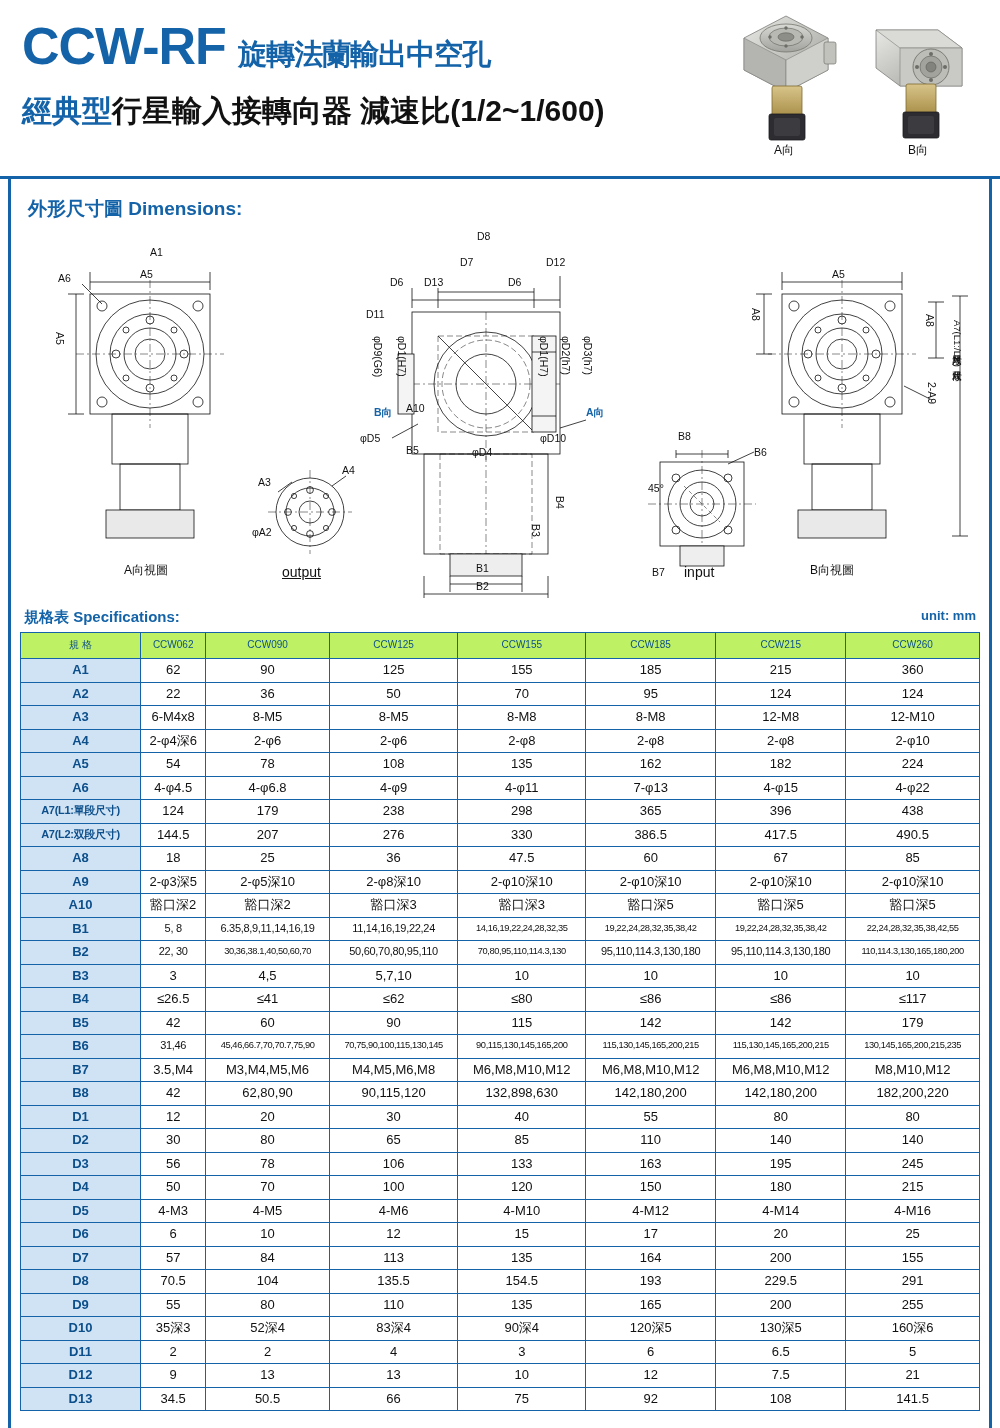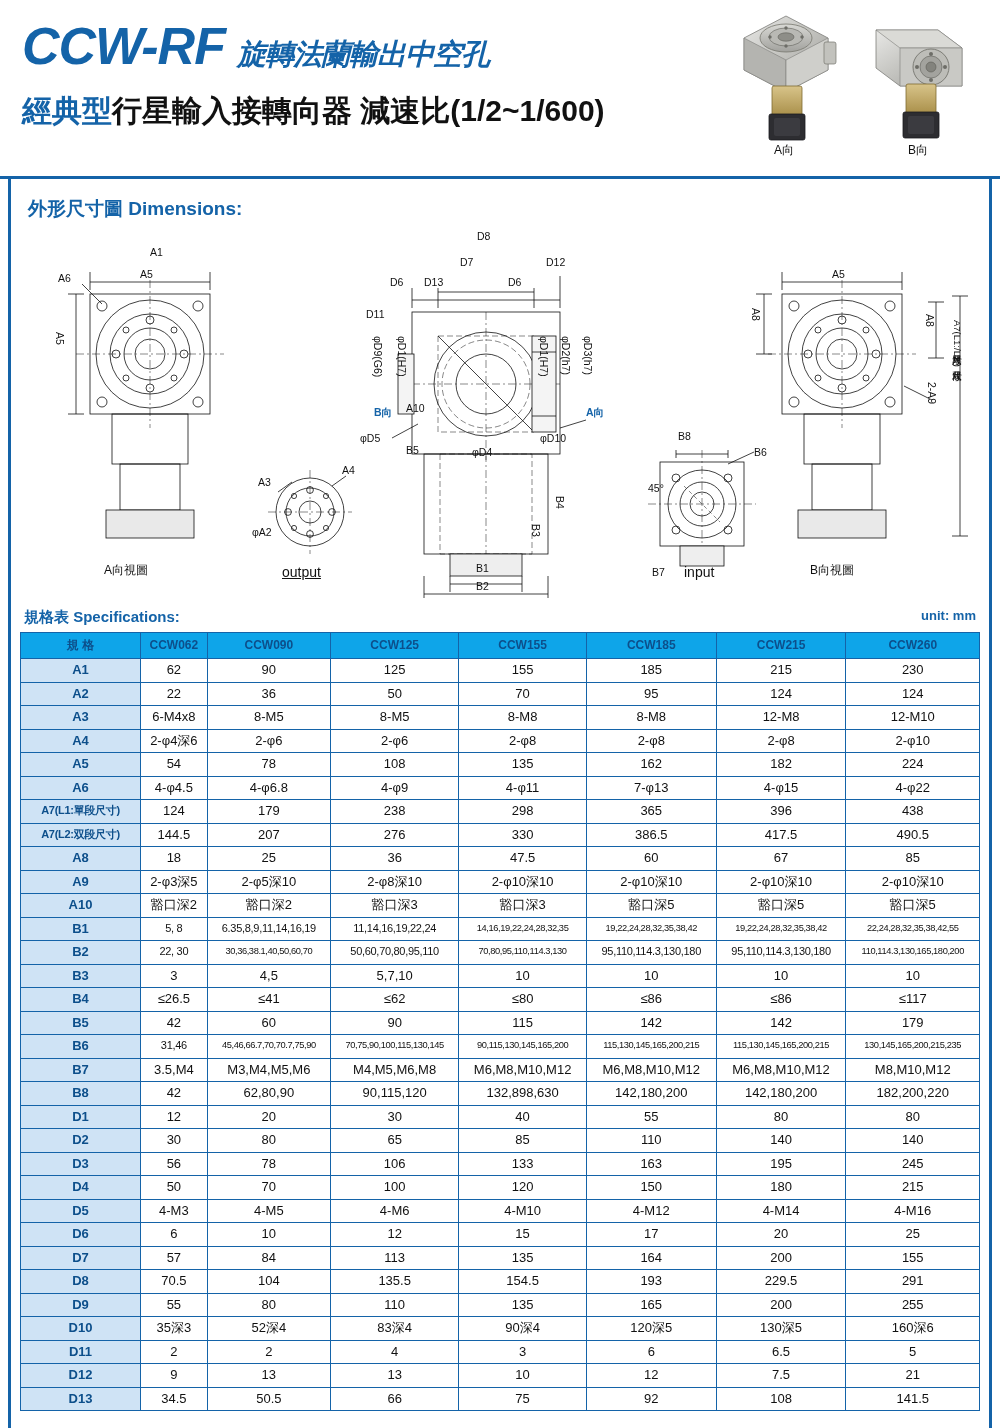--- a/index.html
+++ b/index.html
@@ -16,21 +16,21 @@
     background:#fff;
   }
   
   .header {
     position:absolute; left:0; top:0; width:1000px; height:178px;
     background:#ffffff;
   }
   .hdr-left { position:absolute; left:22px; top:20px; }
   .title1 {
     font-size:48px; font-weight:bold; color:#1463a8; letter-spacing:-1px;
-    line-height:1; white-space:nowrap;font-style:italic;
+    line-height:1; white-space:nowrap;
   }
   .title1 .model { font-size:52px; }
   .title1 .sub { font-size:29px; color:#1463a8; font-weight:bold; }
   .title2 {
     margin-top:22px; font-size:30px; font-weight:bold; color:#111;
     white-space:nowrap; line-height:1.1;
   }
   .title2 .hl { color:#1463a8; }
   
   .prod {
@@ -74,23 +74,23 @@
   table.spec th, table.spec td {
     border:1px solid #1463a8;
     text-align:center;
     padding:0 2px;
     height:23.5px;
     line-height:1.05;
     color:#111;
     white-space:nowrap;
   }
   table.spec thead th {
-    background:#0ea5e9;
-    font-weight:bold;
-    font-size:12px;
+    background:#bef264;
+    font-weight:normal;
+    font-size:10px;
     height:26px;
     color:#0d4f8b;
   }
   table.spec tbody th {
     background:#cfe3f5;
     font-weight:bold;
     width:120px;
     font-size:13px;
     color:#0d4f8b;
   }
@@ -335,21 +335,21 @@
       </svg>
 
       
       <div class="lbl" style="left:130px; top:22px;">A1</div>
       <div class="lbl" style="left:120px; top:44px;">A5</div>
       <div class="lbl" style="left:38px; top:48px;">A6</div>
       <div class="lbl vert" style="left:34px; top:108px;">A5</div>
       <div class="lbl" style="left:238px; top:252px;">A3</div>
       <div class="lbl" style="left:322px; top:240px;">A4</div>
       <div class="lbl" style="left:232px; top:302px;">φA2</div>
-      <div class="lbl cn" style="left:84px; top:338px;text-align:center;">A向視圖</div>
+      <div class="lbl cn" style="left:104px; top:338px;text-align:center;">A向視圖</div>
       <div class="lbl" style="left:262px; top:340px; font-size:14px;text-decoration:underline;">output</div>
 
       <div class="lbl" style="left:457px; top:6px;">D8</div>
       <div class="lbl" style="left:440px; top:32px;">D7</div>
       <div class="lbl" style="left:526px; top:32px;">D12</div>
       <div class="lbl" style="left:404px; top:52px;">D13</div>
       <div class="lbl" style="left:370px; top:52px;">D6</div>
       <div class="lbl" style="left:488px; top:52px;">D6</div>
       <div class="lbl" style="left:346px; top:84px;">D11</div>
       <div class="lbl vert" style="left:352px; top:112px;">φD9(G6)</div>
@@ -402,21 +402,21 @@
     </thead>
     <tbody>
       <tr>
         <th>A1</th>
         <td>62</td>
         <td>90</td>
         <td>125</td>
         <td>155</td>
         <td>185</td>
         <td>215</td>
-        <td>230</td>
+        <td>360</td>
       </tr>
       <tr>
         <th>A2</th>
         <td>22</td>
         <td>36</td>
         <td>50</td>
         <td>70</td>
         <td>95</td>
         <td>124</td>
         <td>124</td>

